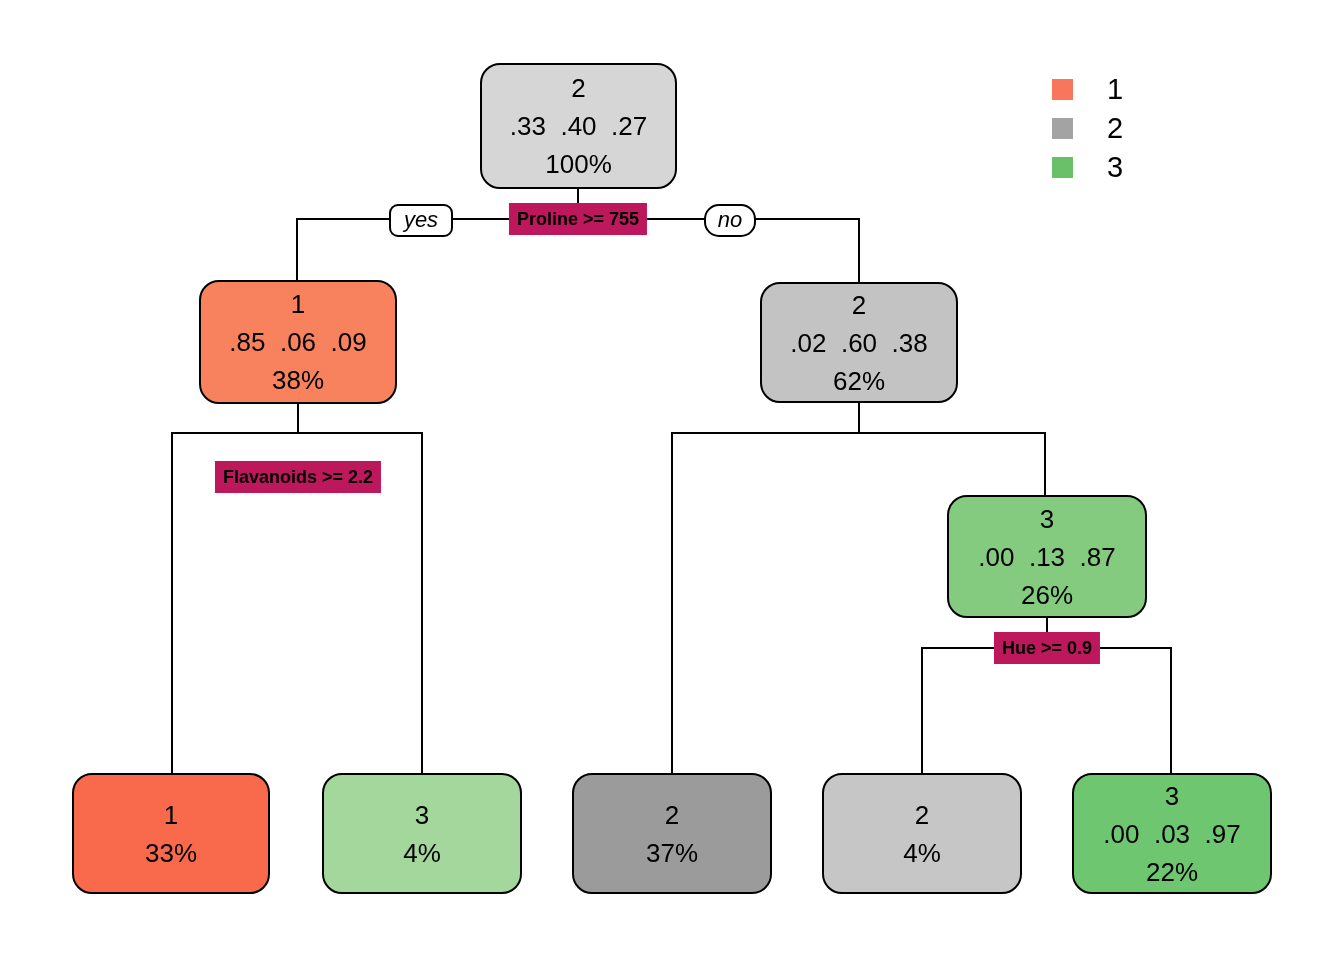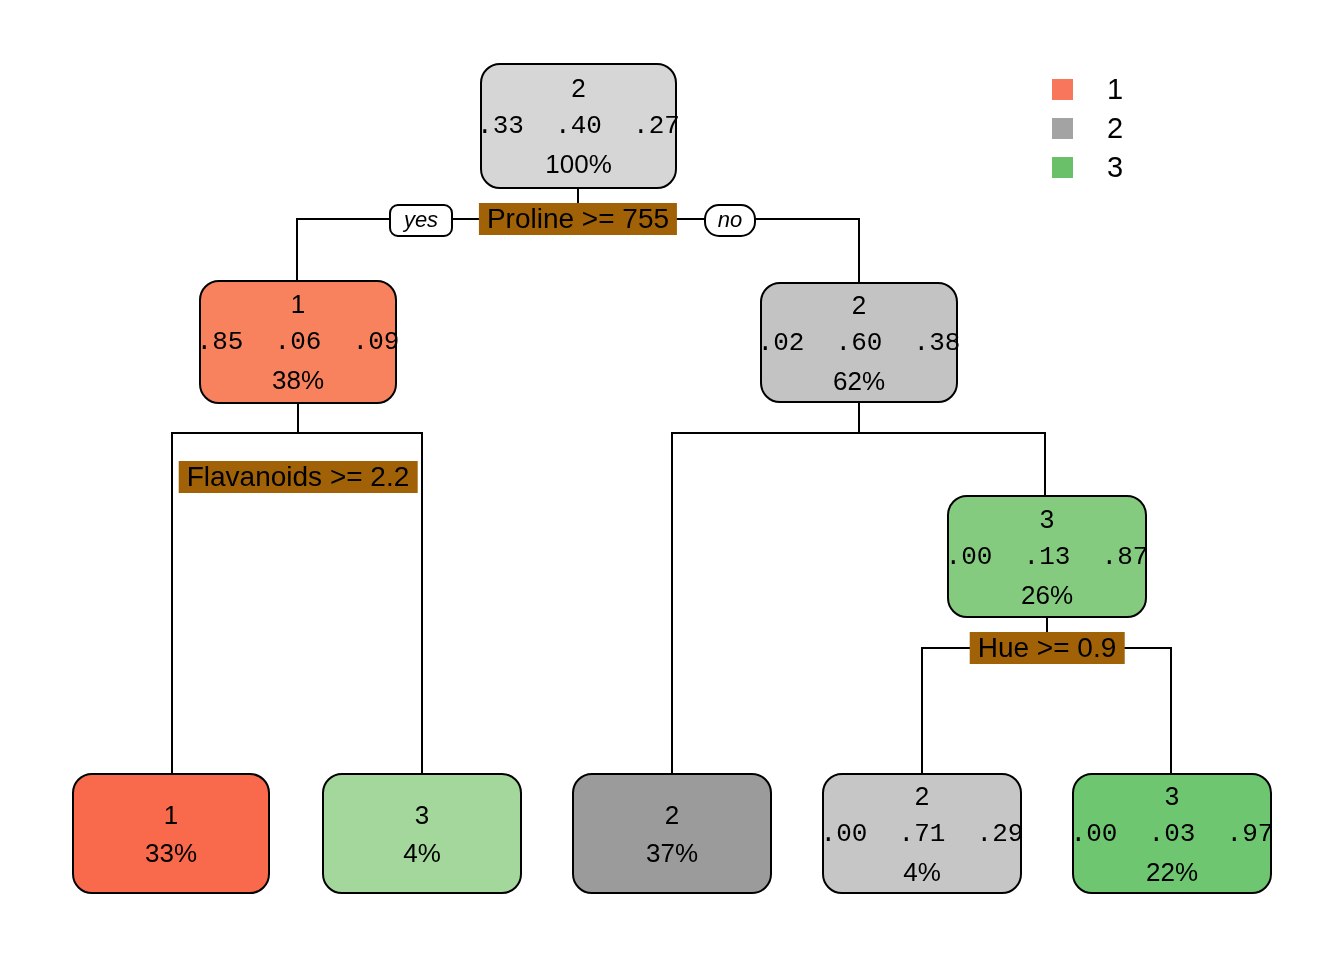--- a/index.html
+++ b/index.html
@@ -25,29 +25,29 @@
     border-radius: 20px;
     display: flex;
     flex-direction: column;
     align-items: center;
     justify-content: center;
     font-size: 26px;
     line-height: 38px;
     text-align: center;
     box-sizing: border-box;
   }
-  .nprobs { white-space: pre; font-family: Liberation Mono, monospace; }
+  .nprobs { white-space: pre; }
 
   
   .split-label {
     position: absolute;
     transform: translateX(-50%);
-    background: #a16207;
-    font-weight: normal;
-    font-size: 28px;
+    background: #be185d;
+    font-weight: bold;
+    font-size: 18px;
     line-height: 32px;
     padding: 0 8px;
     white-space: nowrap;
     z-index: 3;
   }
 
   
   .branch-badge {
     position: absolute;
     background: #ffffff;
@@ -151,21 +151,20 @@
     <div class="npct">4%</div>
   </div>
 
   <div class="node" style="left: 572px; top: 773px; width: 200px; height: 121px; background: rgb(155, 155, 155);">
     <div class="nclass">2</div>
     <div class="npct">37%</div>
   </div>
 
   <div class="node" style="left: 822px; top: 773px; width: 200px; height: 121px; background: rgb(198, 198, 198);">
     <div class="nclass">2</div>
-    <div class="nprobs">.00  .71  .29</div>
     <div class="npct">4%</div>
   </div>
 
   <div class="node" style="left: 1072px; top: 773px; width: 200px; height: 121px; background: rgb(111, 198, 113);">
     <div class="nclass">3</div>
     <div class="nprobs">.00  .03  .97</div>
     <div class="npct">22%</div>
   </div>
 
   <div class="legend">

